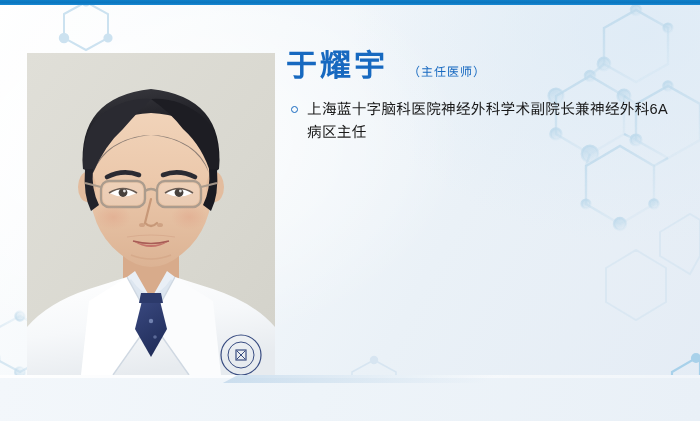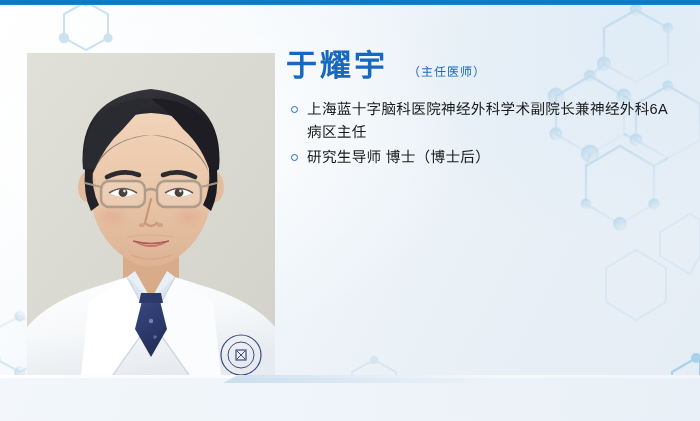--- a/index.html
+++ b/index.html
@@ -346,21 +346,20 @@
   </div>
 
   <div class="info-col">
     <div class="name-row">
       <span class="doctor-name">于耀宇</span>
       <span class="doctor-title">（主任医师）</span>
     </div>
 
     <ul class="cred-list">
       <li class="cred-item">上海蓝十字脑科医院神经外科学术副院长兼神经外科6A病区主任</li>
-      <li class="cred-item">研究生导师  博士（博士后）</li>
     </ul>
   </div>
 
   <div class="bottom-strip">
     <div class="strip-edge"></div>
     <div class="strip-diag"></div>
   </div>
 
 </div>
 

